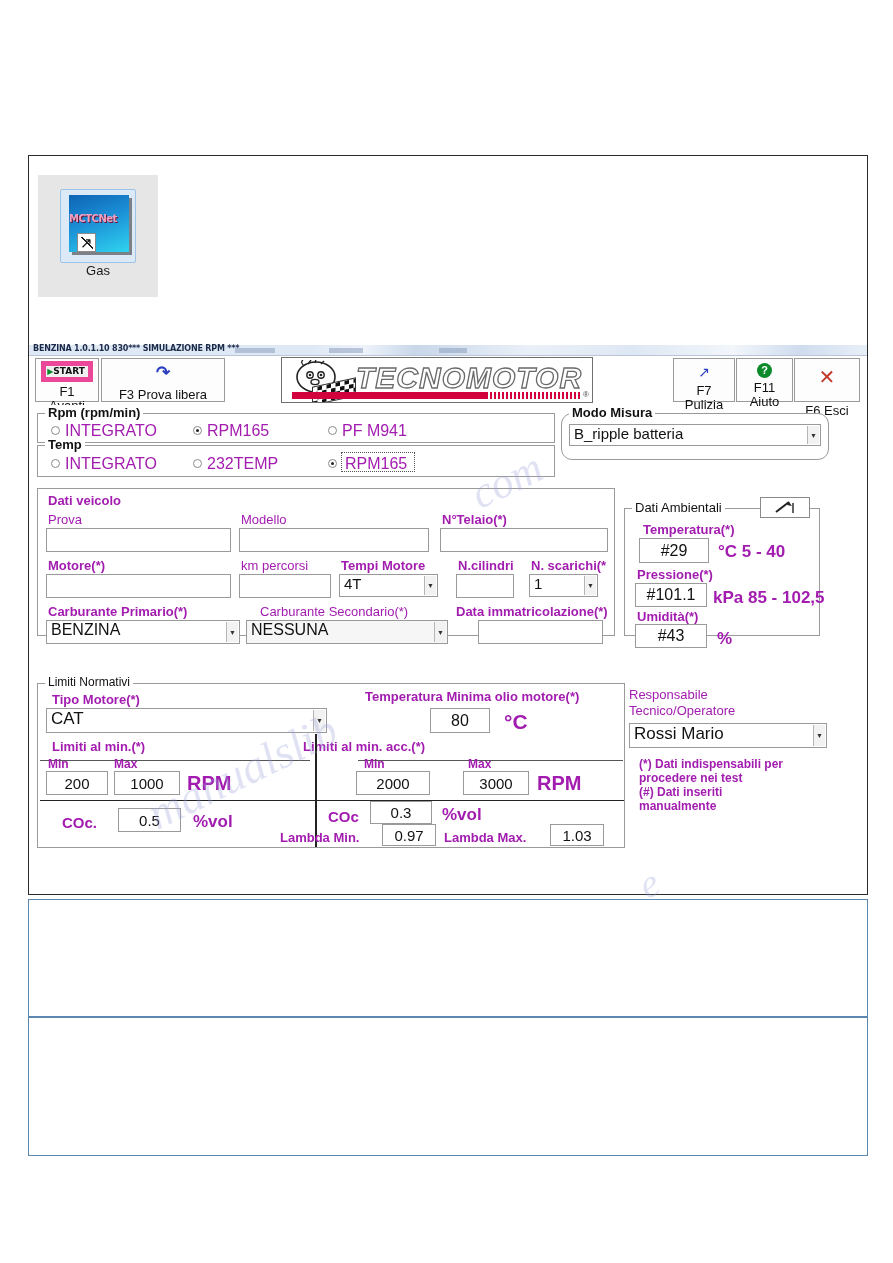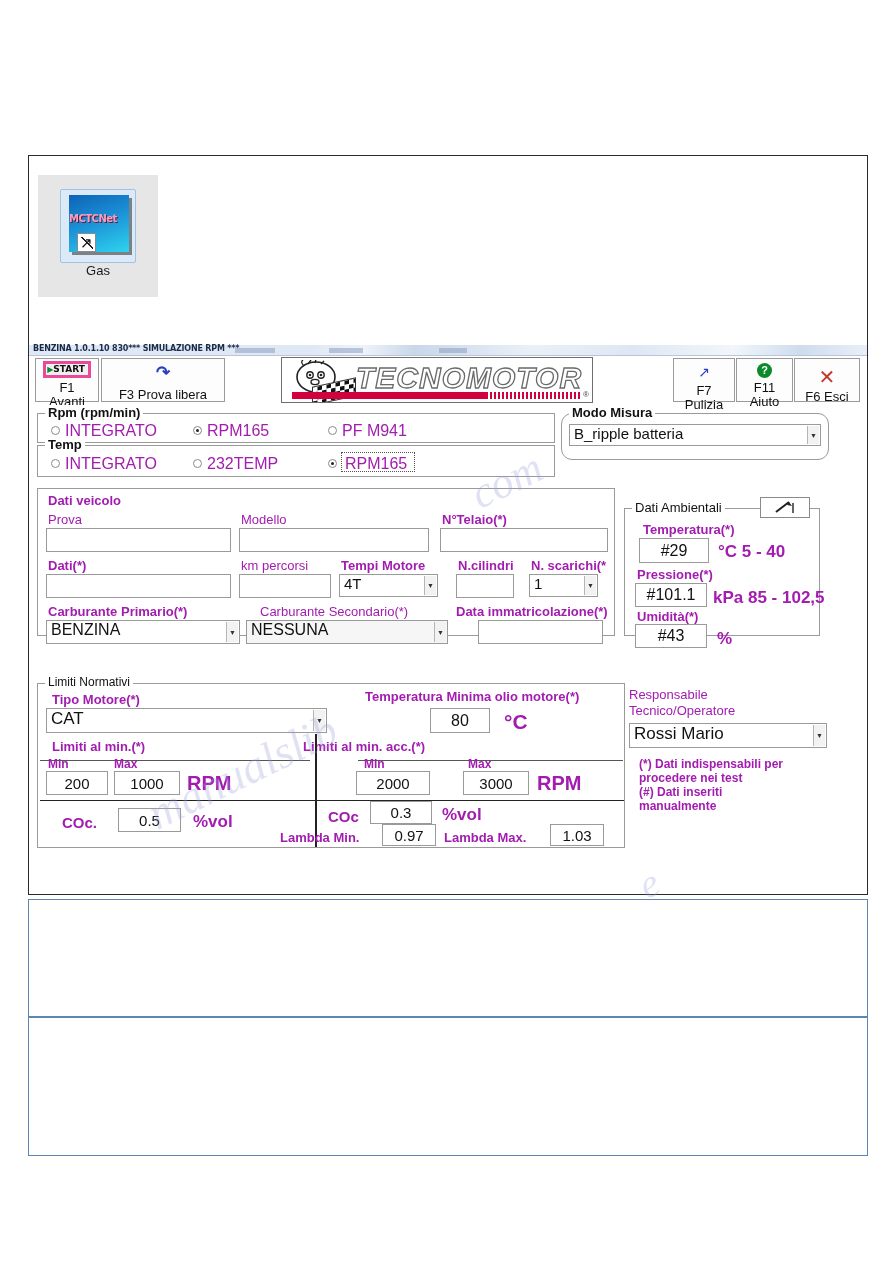--- a/index.html
+++ b/index.html
@@ -155,21 +155,21 @@
     background: #fdfdfd;
     text-align: center;
     font-size: 13px;
     color: #111;
     line-height: 14px;
     padding-top: 2px;
   }
   .tb-btn .ln { display: block; }
   .start-badge {
     display: inline-block;
-    border: 3px solid #ec4899;
+    border: 5px solid #ec4899;
     background: #f0f0f0;
     font-size: 9px;
     font-weight: bold;
     color: #111;
     padding: 0 3px 0 1px;
     line-height: 11px;
     font-family: "DejaVu Sans", sans-serif;
   }
   .start-badge .tri { color: #0a8a2a; font-size: 8px; }
 
@@ -411,21 +411,21 @@
       </div>
 
       <div class="tb-btn" style="left:707px;width:57px;height:44px;padding-top:4px;">
         <span style="display:inline-block;width:15px;height:15px;border-radius:50%;background:#0a8a2a;color:#fff;font-size:11px;font-weight:bold;line-height:15px;">?</span>
         <span class="ln" style="margin-top:3px;">F11</span>
         <span class="ln">Aiuto</span>
       </div>
 
       <div class="tb-btn" style="left:765px;width:66px;height:44px;padding-top:9px;">
         <span style="display:block;color:#c0392b;font-size:20px;line-height:18px;">✕</span>
-        <span class="ln" style="margin-top:4px;">F6 Esci</span>
+        <span class="ln" style="margin-top:18px;">F6 Esci</span>
       </div>
     </div>
 
     <div class="grp" style="left:8px;top:68px;width:518px;height:30px;">
       <div class="grp-title">Rpm (rpm/min)</div>
       <div class="radio" style="left:13px;top:12px;"></div>
       <div class="lbl big" style="left:27px;top:8px;">INTEGRATO</div>
       <div class="radio on" style="left:155px;top:12px;"></div>
       <div class="lbl big" style="left:169px;top:8px;">RPM165</div>
       <div class="radio" style="left:290px;top:12px;"></div>
@@ -462,21 +462,21 @@
       <div class="lbl" style="left:203px;top:23px;">Modello</div>
       <div class="tf" style="left:201px;top:39px;width:190px;height:24px;">
           <span></span>
         </div>
 
       <div class="lbl b" style="left:404px;top:23px;">N°Telaio(*)</div>
       <div class="tf" style="left:402px;top:39px;width:168px;height:24px;">
           <span></span>
         </div>
 
-      <div class="lbl b" style="left:10px;top:69px;">Dati(*)</div>
+      <div class="lbl b" style="left:10px;top:69px;">Motore(*)</div>
       <div class="tf" style="left:8px;top:85px;width:185px;height:24px;">
           <span></span>
         </div>
 
       <div class="lbl" style="left:203px;top:69px;">km percorsi</div>
       <div class="tf" style="left:201px;top:85px;width:92px;height:24px;">
           <span></span>
         </div>
 
       <div class="lbl b" style="left:303px;top:69px;">Tempi Motore</div>

